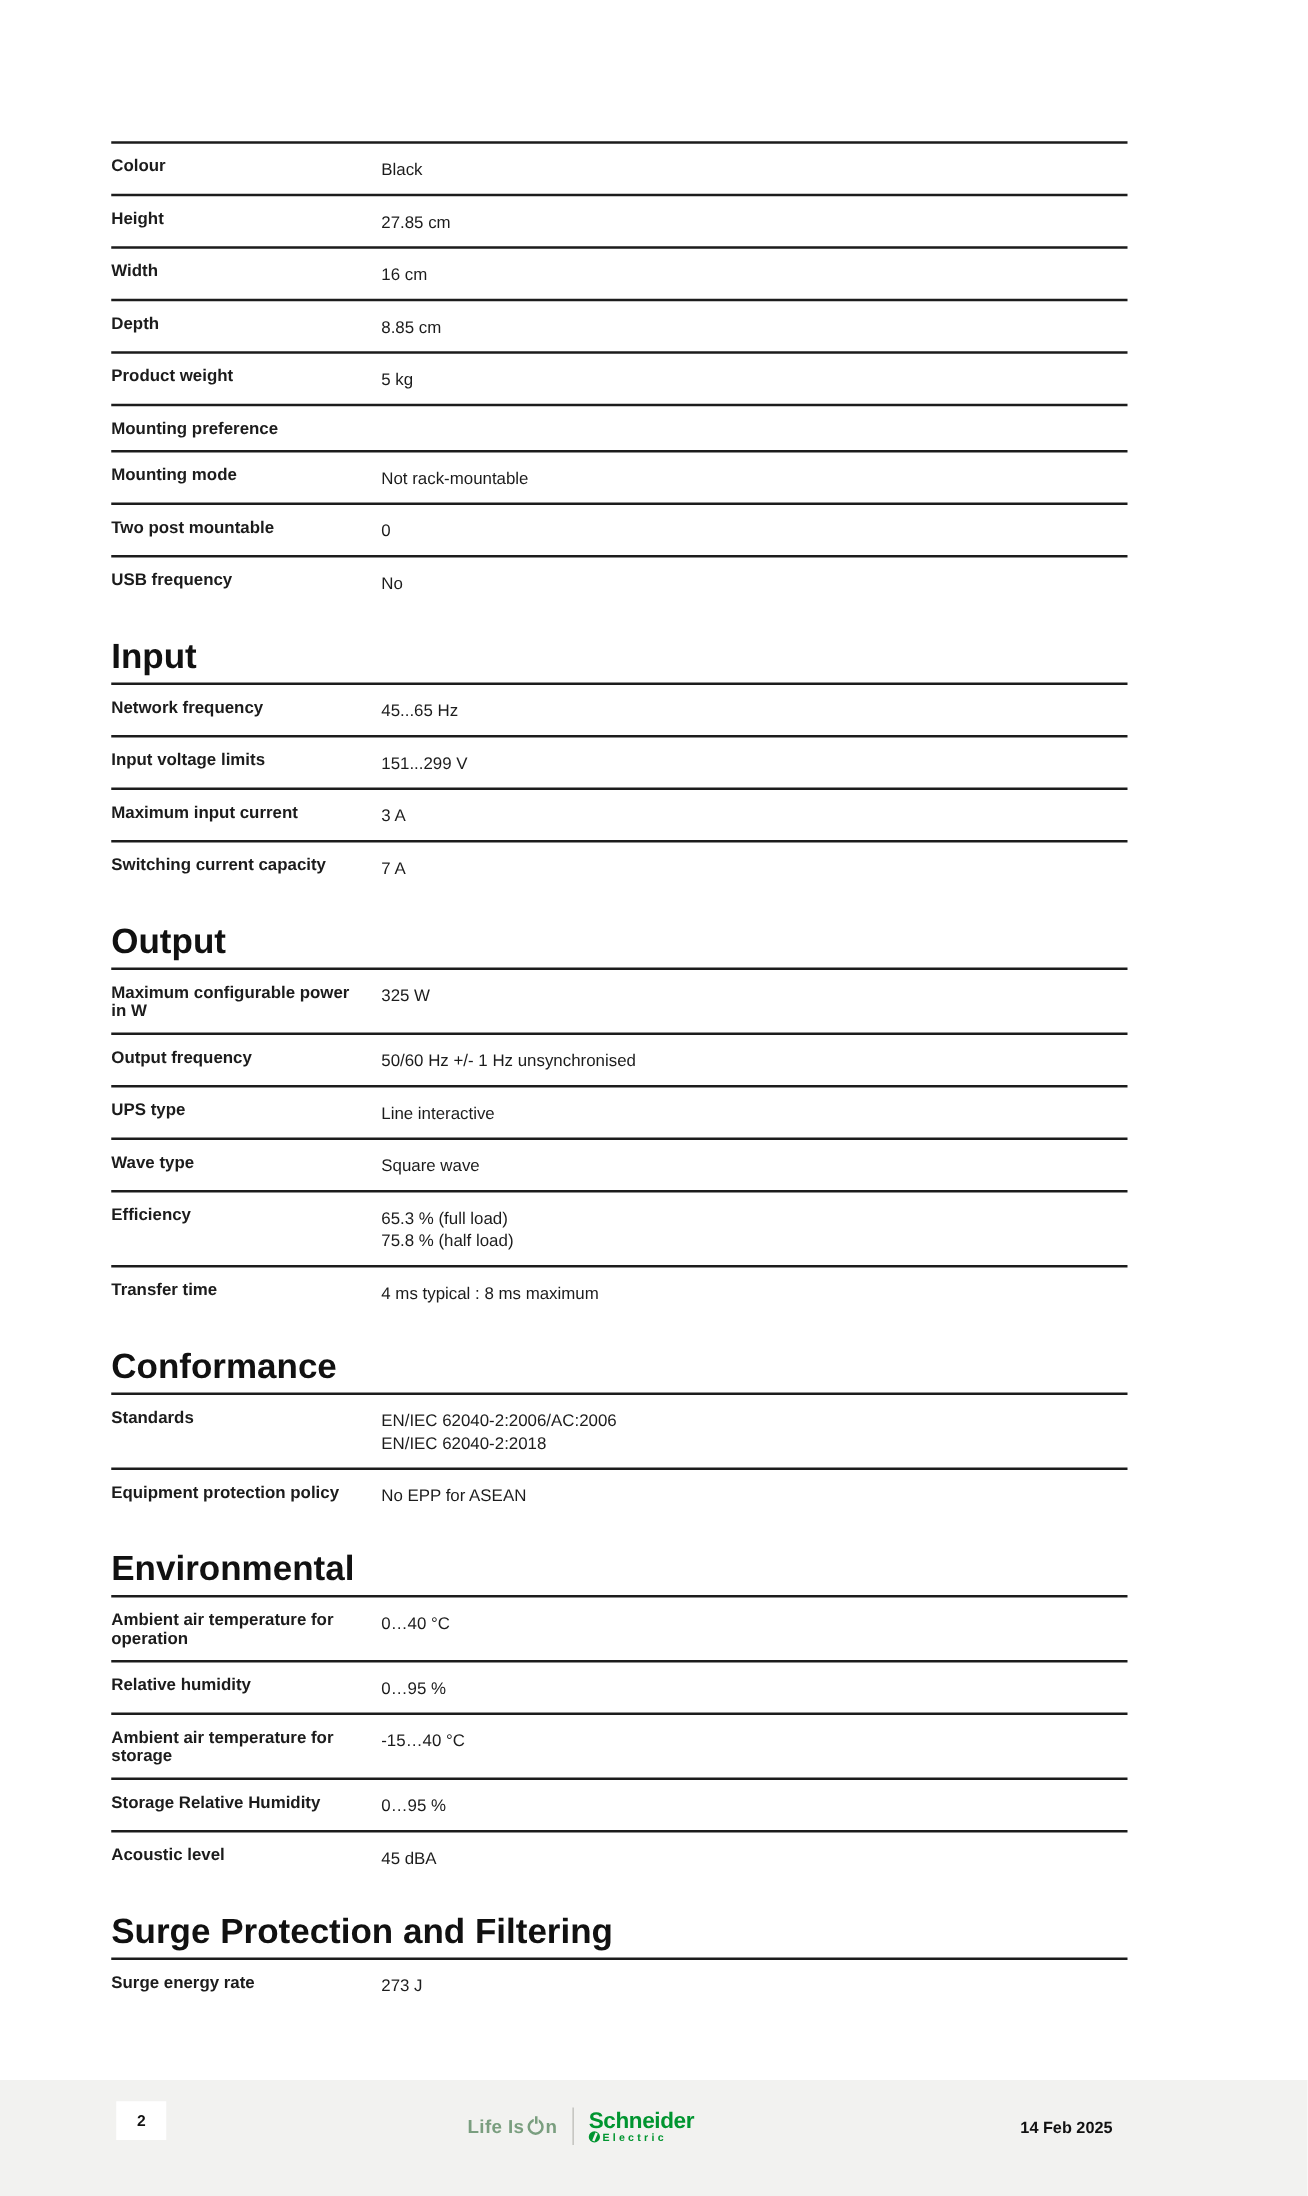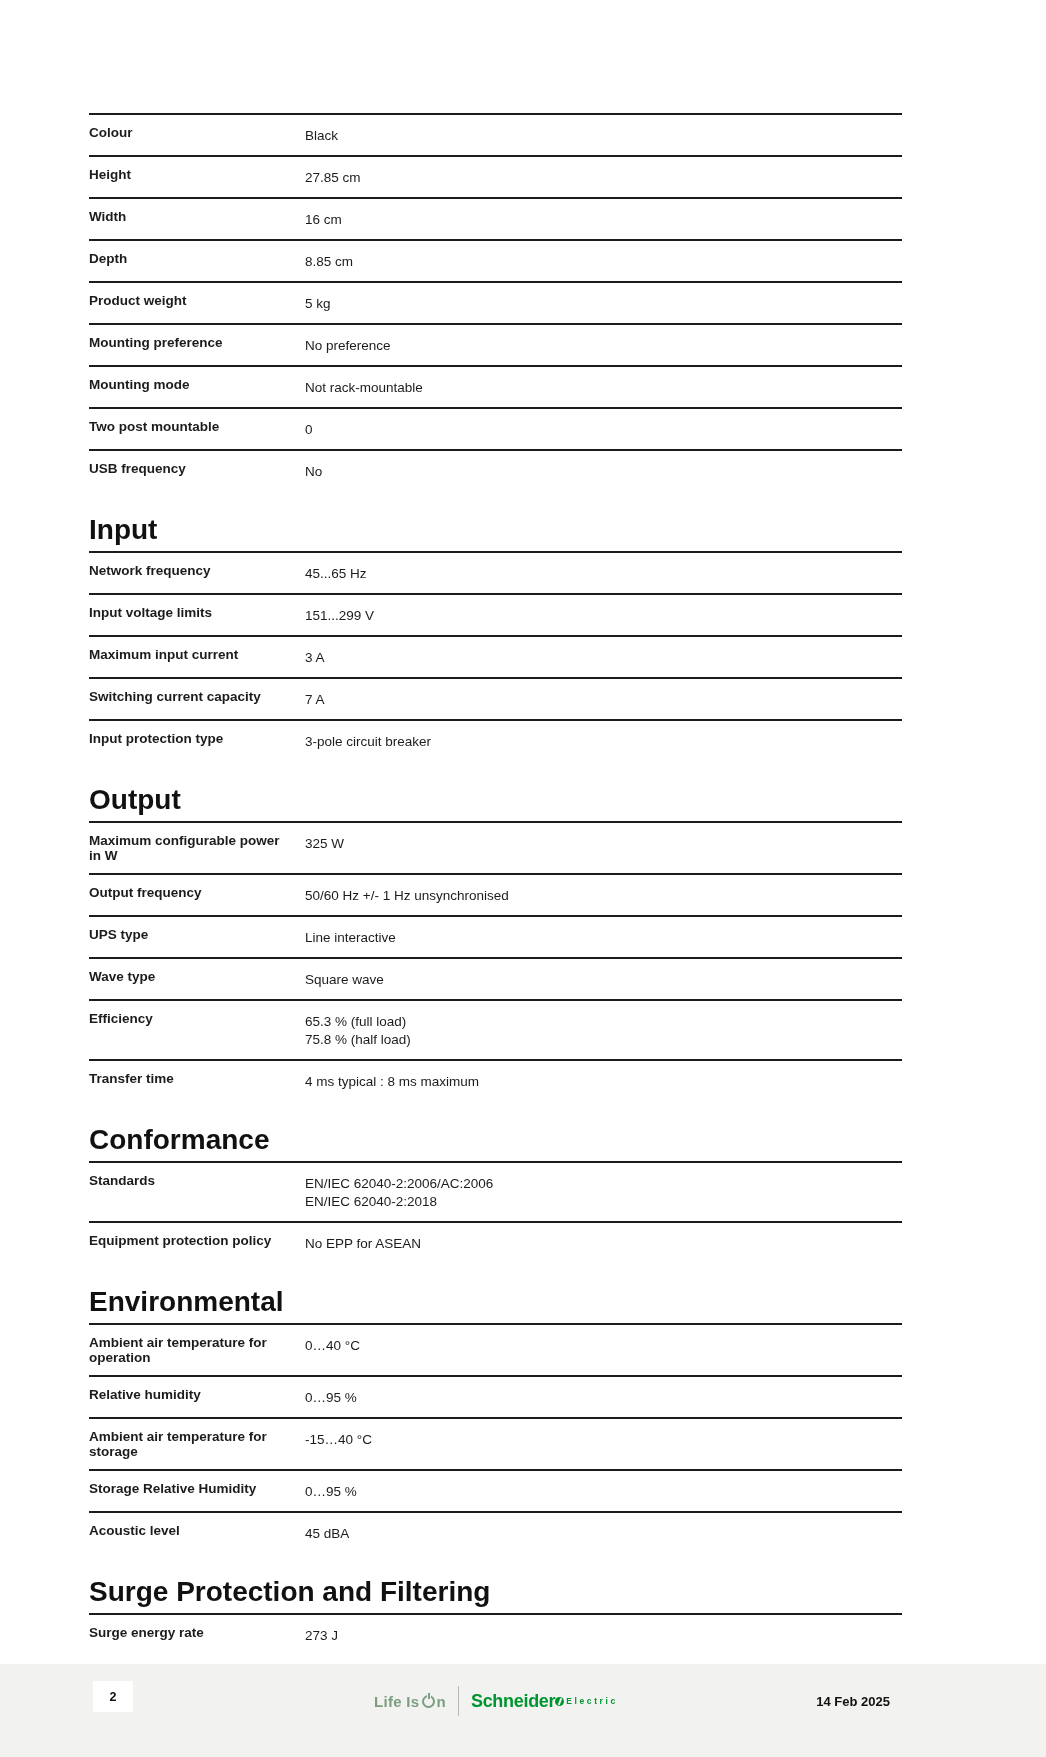--- a/index.html
+++ b/index.html
@@ -91,21 +91,21 @@
     width: 2px; height: 6px;
     background: #7a9e7f;
     transform: translateX(-50%);
     box-shadow: 0 0 0 1px #f2f2f0;
   }
   .logo-separator {
     width: 1px; height: 30px;
     background: #b9b9b4;
     margin: 0 12px;
   }
-  .brand-block { display: flex; flex-direction: row; align-items: center; }
+  .brand-block { display: flex; flex-direction: column; align-items: flex-start; }
   .brand-name {
     color: #009530;
     font-size: 18px;
     font-weight: bold;
     line-height: 17px;
     letter-spacing: -0.3px;
   }
   .brand-sub-row { display: flex; align-items: center; margin-top: 0px; }
   .schneider-emblem-icon {
     width: 9px; height: 9px;
@@ -167,23 +167,20 @@
           </div>
         </div>
         <div class="spec-row">
           <div class="spec-label">Product weight</div>
           <div class="spec-value">
             <div class="value-line">5 kg</div>
           </div>
         </div>
         <div class="spec-row">
           <div class="spec-label">Mounting preference</div>
-          <div class="spec-value">
-            <div class="value-line">No preference</div>
-          </div>
         </div>
         <div class="spec-row">
           <div class="spec-label">Mounting mode</div>
           <div class="spec-value">
             <div class="value-line">Not rack-mountable</div>
           </div>
         </div>
         <div class="spec-row">
           <div class="spec-label">Two post mountable</div>
           <div class="spec-value">
@@ -216,26 +213,20 @@
         <div class="spec-row">
           <div class="spec-label">Maximum input current</div>
           <div class="spec-value">
             <div class="value-line">3 A</div>
           </div>
         </div>
         <div class="spec-row">
           <div class="spec-label">Switching current capacity</div>
           <div class="spec-value">
             <div class="value-line">7 A</div>
-          </div>
-        </div>
-        <div class="spec-row">
-          <div class="spec-label">Input protection type</div>
-          <div class="spec-value">
-            <div class="value-line">3-pole circuit breaker</div>
           </div>
         </div>
       </div>
     </section>
     <section class="spec-section">
       <h2 class="section-title">Output</h2>
       <div class="spec-table">
         <div class="spec-row">
           <div class="spec-label">Maximum configurable power in W</div>
           <div class="spec-value">

